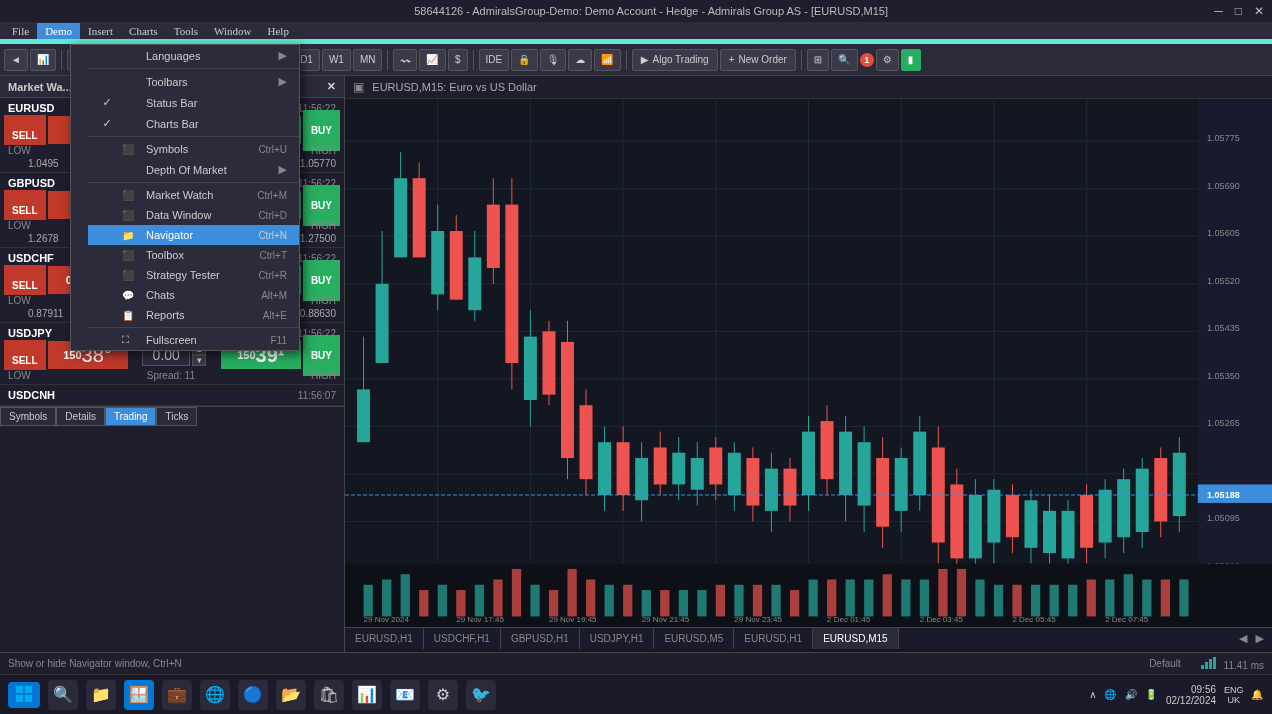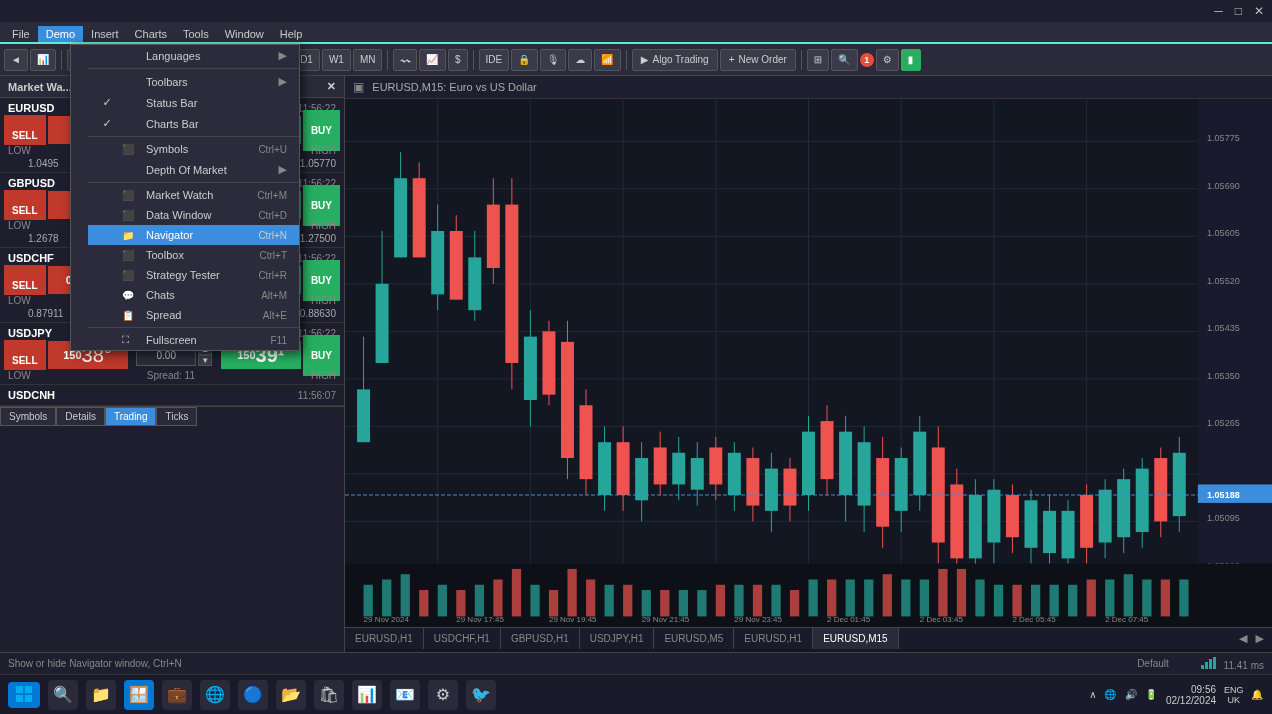--- a/index.html
+++ b/index.html
@@ -5,21 +5,21 @@
     * { margin: 0; padding: 0; box-sizing: border-box; }
     body { font-family: 'Segoe UI', Arial, sans-serif; font-size: 11px; background: #1a1a2e; color: #ccc; width: 1272px; height: 714px; overflow: hidden; position: relative; }
 
     
     .titlebar { background: #1e1e2e; height: 22px; display: flex; align-items: center; justify-content: space-between; padding: 0 8px; color: #bbb; font-size: 11px; }
     .titlebar-title { flex: 1; text-align: center; }
     .titlebar-controls { display: flex; gap: 12px; }
     .titlebar-btn { cursor: pointer; font-size: 12px; }
 
     
-    .menubar { background: #2b2b3b; height: 22px; display: flex; align-items: flex-end; padding: 0 4px; border-bottom: 2px solid #5eead4; }
+    .menubar { background: #2b2b3b; height: 22px; display: flex; align-items: center; padding: 0 4px; border-bottom: 5px solid #5eead4; font-family: Liberation Serif, serif; }
     .menu-item { padding: 2px 8px; cursor: pointer; color: #ccc; font-size: 11px; }
     .menu-item:hover, .menu-item.active { background: #3c8ddc; color: white; }
 
     
     .toolbar { background: #2a2a3a; height: 32px; display: flex; align-items: center; padding: 0 4px; border-bottom: 1px solid #444; gap: 2px; }
     .tb-btn { background: #3a3a4a; border: 1px solid #555; color: #ccc; padding: 2px 6px; font-size: 10px; cursor: pointer; height: 22px; display: flex; align-items: center; border-radius: 2px; }
     .tb-sep { width: 1px; height: 20px; background: #555; margin: 0 3px; }
     .tb-timeframe { background: #3a3a4a; border: 1px solid #555; color: #ccc; padding: 2px 6px; font-size: 10px; cursor: pointer; height: 22px; border-radius: 2px; }
     .tb-timeframe.active { background: #3c8ddc; color: white; border-color: #3c8ddc; }
     .tb-algo { background: #3a3a4a; border: 1px solid #555; color: #ccc; padding: 2px 8px; font-size: 10px; cursor: pointer; height: 22px; display: flex; align-items: center; gap: 4px; border-radius: 2px; }
@@ -36,56 +36,57 @@
 
     
     .pair-item { border-bottom: 1px solid #333; padding: 2px 4px; }
     .pair-header { display: flex; justify-content: space-between; align-items: center; padding: 2px 4px; }
     .pair-name { font-weight: bold; color: #fff; font-size: 11px; }
     .pair-time { color: #888; font-size: 10px; }
     .pair-buttons { display: flex; gap: 2px; align-items: center; height: 28px; }
     .sell-btn { background: #c0392b; color: white; border: none; padding: 15px 8px; cursor: pointer; font-size: 10px; font-weight: bold; height: 28px; }
     .buy-btn { background: #27ae60; color: white; border: none; padding: 2px 8px; cursor: pointer; font-size: 10px; font-weight: bold; height: 41px; }
     .price-display { background: #1a1a2a; color: white; font-size: 18px; font-weight: bold; padding: 2px 6px; height: 28px; display: flex; align-items: center; min-width: 80px; justify-content: center; }
-    .lot-input { background: #2a2a3a; border: 1px solid #555; color: #ccc; width: 60px; height: 22px; text-align: center; font-size: 10px; }
+    .lot-input { background: #2a2a3a; border: 1px solid #555; color: #ccc; width: 48px; height: 22px; text-align: center; font-size: 14px; }
     .lot-arrows { display: flex; flex-direction: column; }
     .lot-arrow { background: #3a3a4a; border: 1px solid #555; color: #ccc; font-size: 8px; cursor: pointer; width: 14px; height: 11px; display: flex; align-items: center; justify-content: center; }
     .pair-stats { display: flex; justify-content: space-between; padding: 1px 4px; font-size: 10px; color: #888; }
     .stat-val { color: #aaa; margin-left: 20px; }
 
     
     .chart-area { flex: 1; background: #131722; position: relative; overflow: hidden; }
     .chart-header { background: #1e1e2e; padding: 4px 8px; font-size: 11px; color: #aaa; border-bottom: 1px solid #333; display: flex; align-items: center; gap: 8px; }
     .chart-canvas { width: 100%; height: calc(100% - 24px - 24px); position: relative; overflow: hidden; }
     .chart-tabs { display: flex; background: #1a1a2a; border-top: 1px solid #444; height: 22px; overflow: hidden; }
     .chart-tab { padding: 3px 10px; cursor: pointer; font-size: 10px; color: #888; border-right: 1px solid #444; white-space: nowrap; display: flex; align-items: center; }
     .chart-tab.active { background: #2a2a3a; color: white; }
     .chart-tab-nav { display: flex; align-items: center; padding: 0 4px; background: #1a1a2a; margin-left: auto; }
 
     
-    .statusbar { background: #1e1e2e; height: 22px; display: flex; align-items: center; padding: 0 8px; border-top: 1px solid #444; font-size: 10px; color: #888; gap: 32px; }
+    .statusbar { background: #1e1e2e; height: 22px; display: flex; align-items: center; padding: 0 8px; border-top: 1px solid #444; font-size: 10px; color: #888; gap: 20px; }
 
     
     .taskbar { background: #1a1a2a; height: 40px; display: flex; align-items: center; padding: 0 8px; gap: 8px; border-top: 1px solid #333; position: absolute; bottom: 0; left: 0; right: 0; }
     .taskbar-start { background: #0078d4; border-radius: 4px; padding: 4px 8px; cursor: pointer; }
     .taskbar-icon { width: 30px; height: 30px; background: #2a2a3a; border-radius: 4px; display: flex; align-items: center; justify-content: center; cursor: pointer; font-size: 16px; }
     .taskbar-sys { display: flex; align-items: center; gap: 8px; margin-left: auto; font-size: 10px; color: #ccc; }
     .menu-row { display: flex; align-items: center; padding: 4px 12px; cursor: pointer; color: #ccc; font-size: 11px; gap: 8px; white-space: nowrap; }
     .menu-row:hover, .menu-row.highlighted { background: #3c8ddc; color: white; }
     .menu-row .shortcut { margin-left: auto; color: #888; font-size: 10px; }
     .menu-row.highlighted .shortcut { color: #ccc; }
     .menu-separator { height: 1px; background: #444; margin: 2px 0; }
     .menu-check { width: 14px; text-align: center; color: #ccc; }
     .menu-row .submenu-icon { margin-left: auto; }
   </style>
 </head>
 <body>
 
 <div class="titlebar">
   <span style="width:80px"></span>
+  <span class="titlebar-title">58644126 - AdmiralsGroup-Demo: Demo Account - Hedge - Admirals Group AS - [EURUSD,M15]</span>
   <div class="titlebar-controls">
     <span class="titlebar-btn">─</span>
     <span class="titlebar-btn">□</span>
     <span class="titlebar-btn">✕</span>
   </div>
 </div>
 
 <div class="menubar">
   <span class="menu-item">File</span>
   <span class="menu-item active">Demo</span>
@@ -669,21 +670,21 @@
   <div class="menu-row">
     <span class="menu-check"></span>
     <span style="width:16px;font-size:10px;color:#5bc0de;">💬</span>
     <span>Chats</span>
     <span class="shortcut" style="margin-left:auto;color:#888;font-size:10px;">Alt+M</span>
   </div>
 
   <div class="menu-row">
     <span class="menu-check"></span>
     <span style="width:16px;font-size:10px;color:#5bc0de;">📋</span>
-    <span>Spread</span>
+    <span>Reports</span>
     <span class="shortcut" style="margin-left:auto;color:#888;font-size:10px;">Alt+E</span>
   </div>
 
   <div class="menu-separator"></div>
 
   <div class="menu-row">
     <span class="menu-check"></span>
     <span style="width:16px;font-size:10px;">⛶</span>
     <span>Fullscreen</span>
     <span class="shortcut" style="margin-left:auto;color:#888;font-size:10px;">F11</span>

